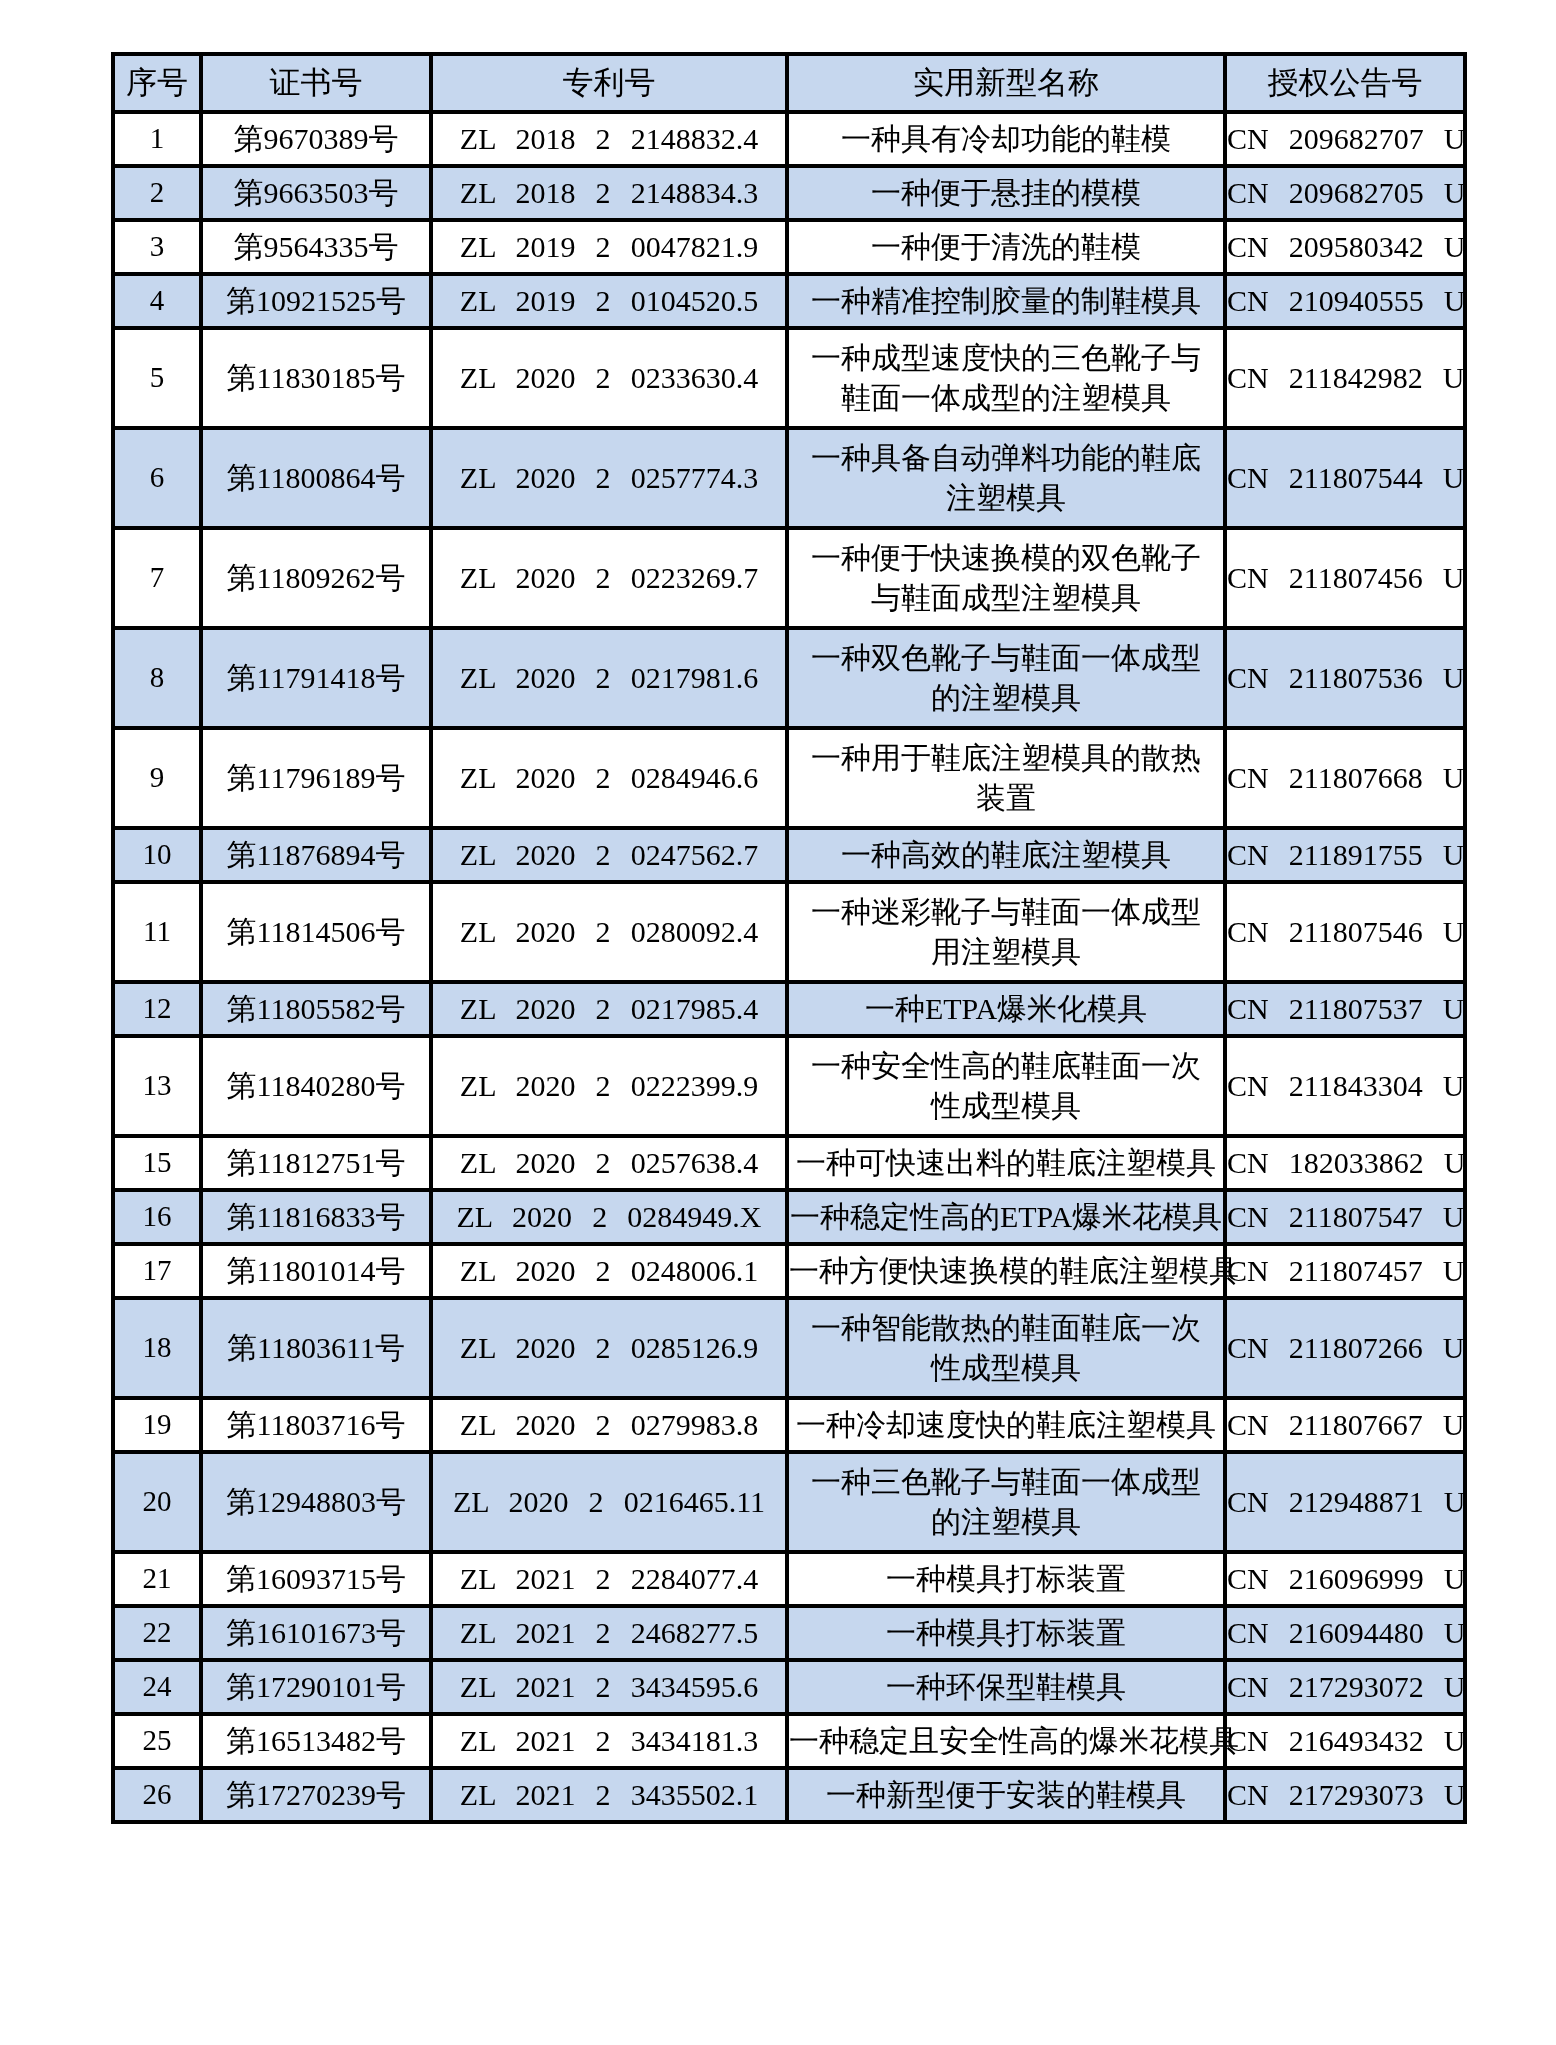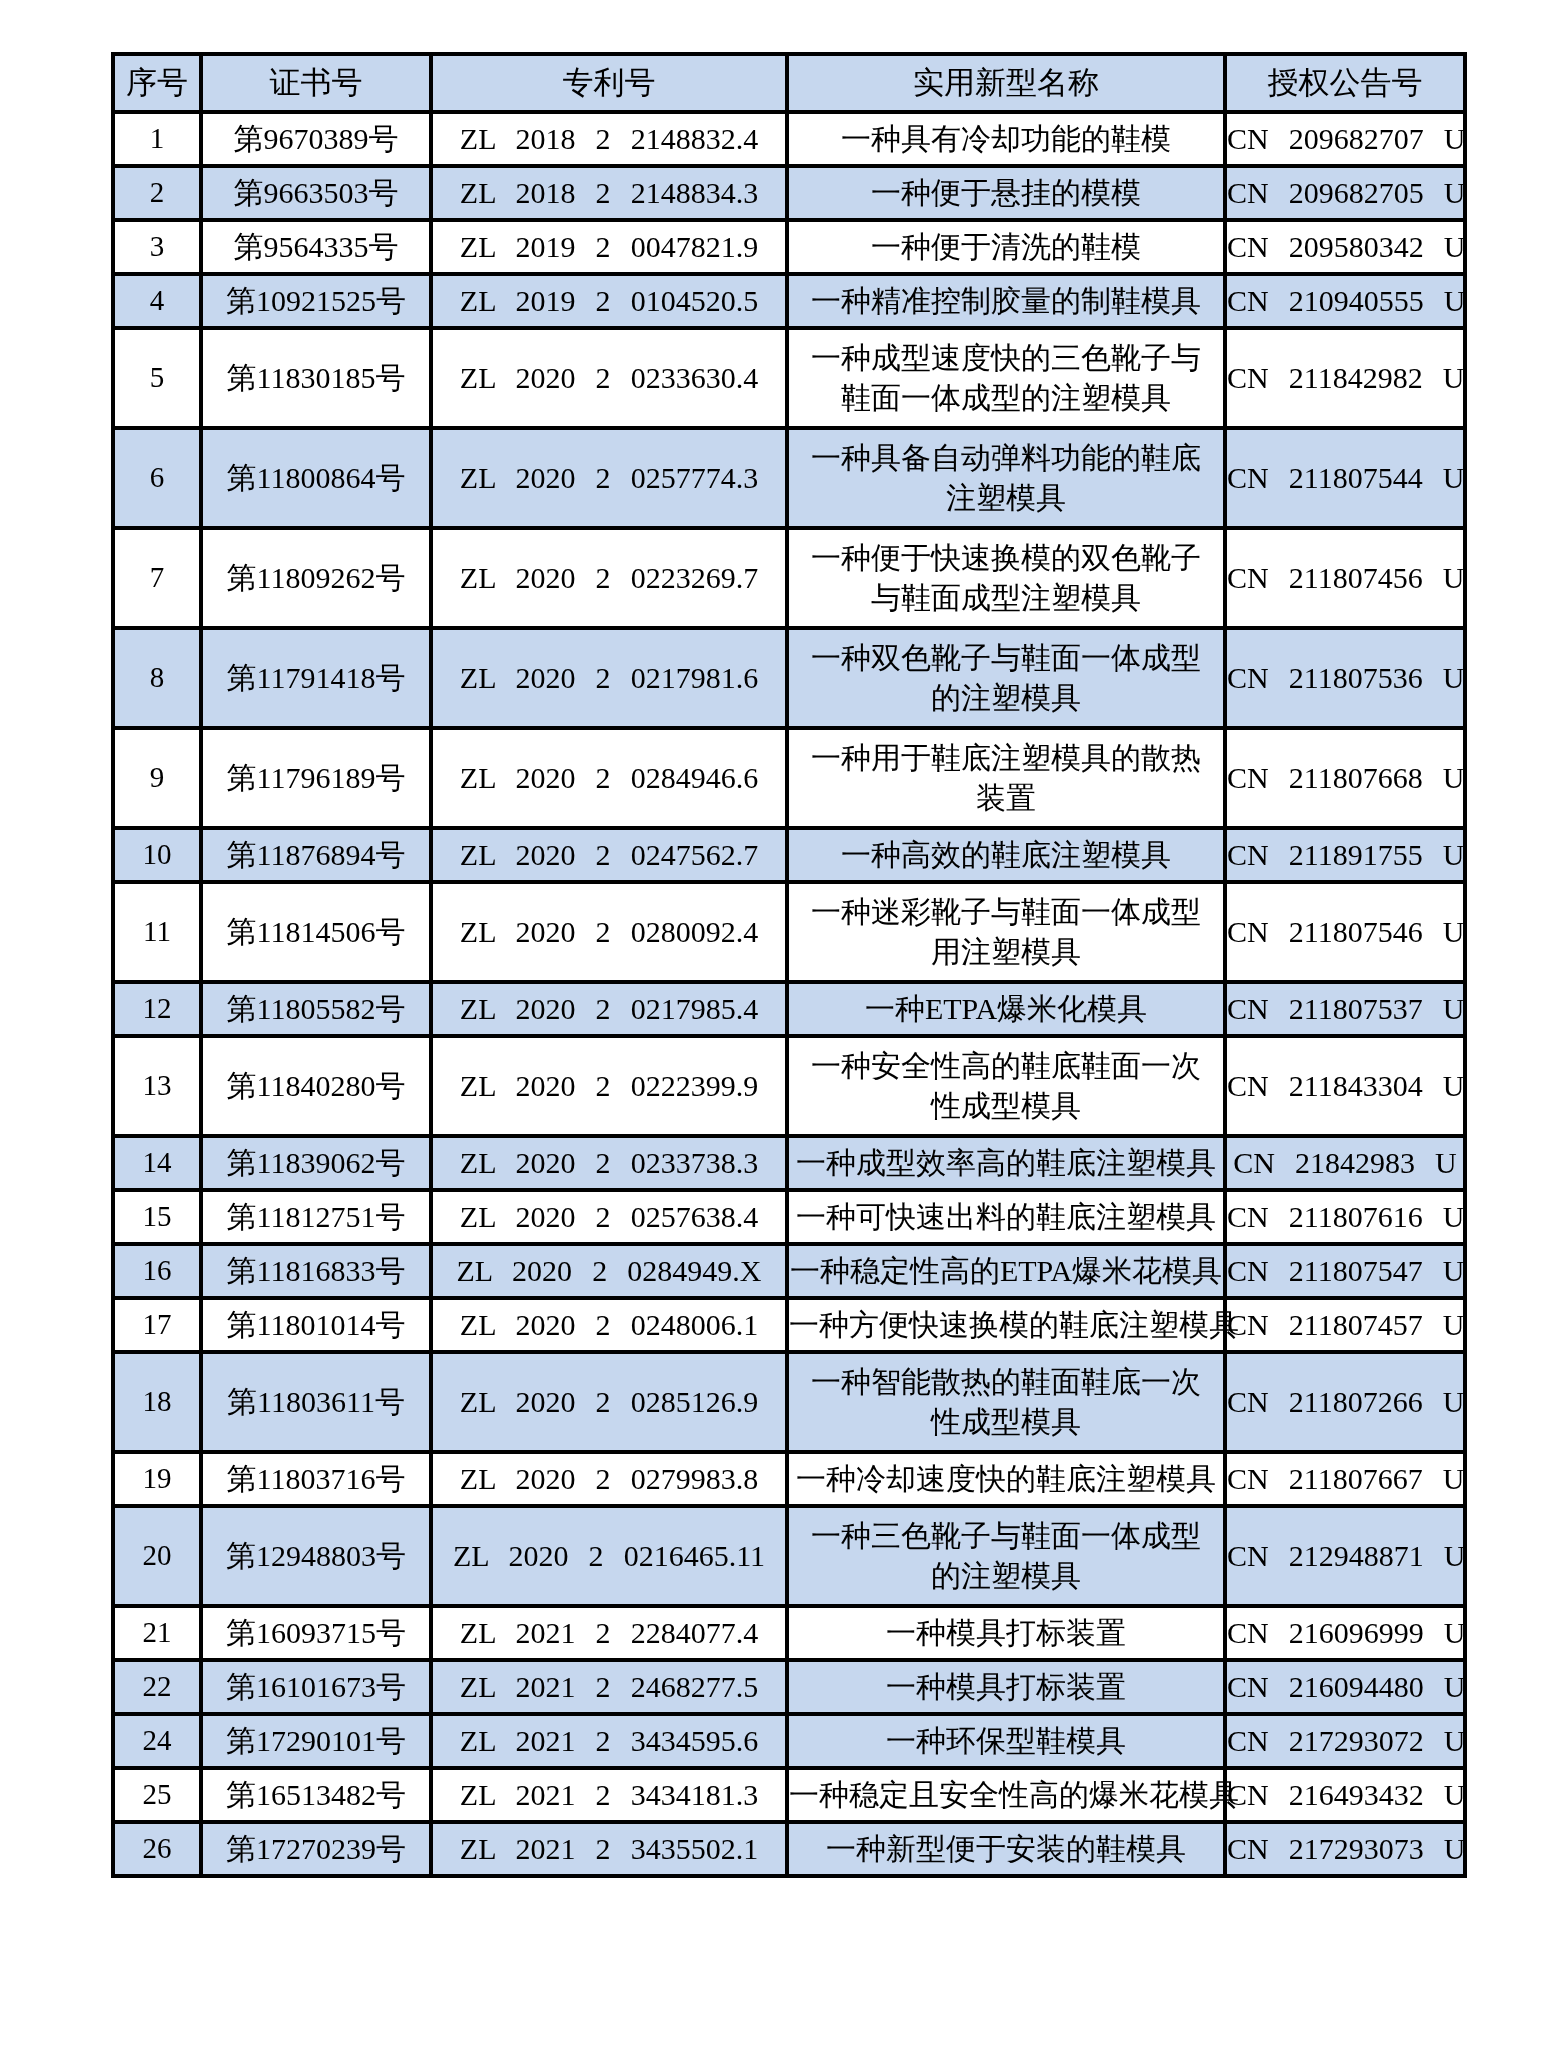--- a/index.html
+++ b/index.html
@@ -164,33 +164,26 @@
           <td class="col-cn">CN 211807537 U</td>
         </tr>
         <tr class="white tall">
           <td class="col-no">13</td>
           <td class="col-cert">第11840280号</td>
           <td class="col-patent">ZL 2020 2 0222399.9</td>
           <td class="col-name">一种安全性高的鞋底鞋面一次
 性成型模具</td>
           <td class="col-cn">CN 211843304 U</td>
         </tr>
-        <tr class="blue">
-          <td class="col-no">14</td>
-          <td class="col-cert">第11839062号</td>
-          <td class="col-patent">ZL 2020 2 0233738.3</td>
-          <td class="col-name">一种成型效率高的鞋底注塑模具</td>
-          <td class="col-cn">CN 21842983 U</td>
-        </tr>
         <tr class="white">
           <td class="col-no">15</td>
           <td class="col-cert">第11812751号</td>
           <td class="col-patent">ZL 2020 2 0257638.4</td>
           <td class="col-name">一种可快速出料的鞋底注塑模具</td>
-          <td class="col-cn">CN 211807616 U</td>
+          <td class="col-cn">CN 182033862 U</td>
         </tr>
         <tr class="blue">
           <td class="col-no">16</td>
           <td class="col-cert">第11816833号</td>
           <td class="col-patent">ZL 2020 2 0284949.X</td>
           <td class="col-name">一种稳定性高的ETPA爆米花模具</td>
           <td class="col-cn">CN 211807547 U</td>
         </tr>
         <tr class="white">
           <td class="col-no">17</td>

